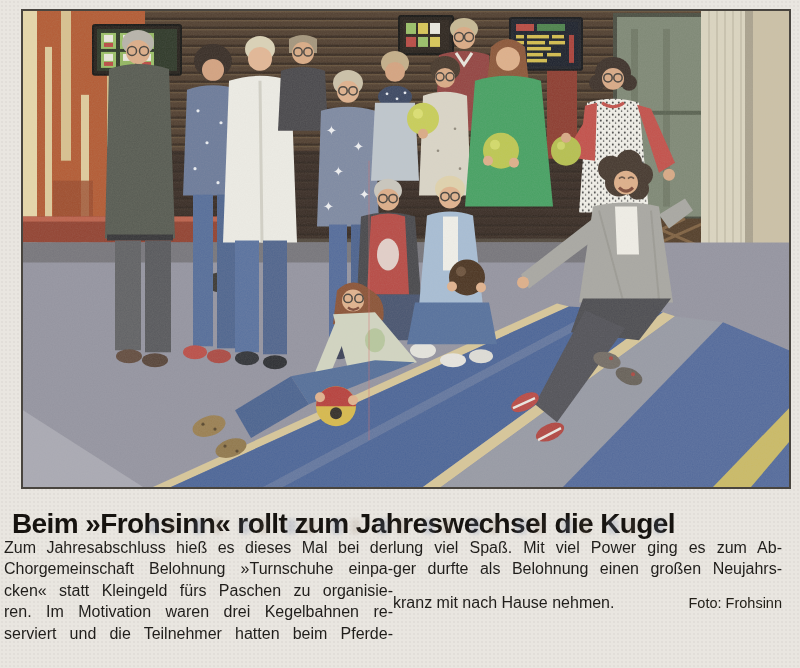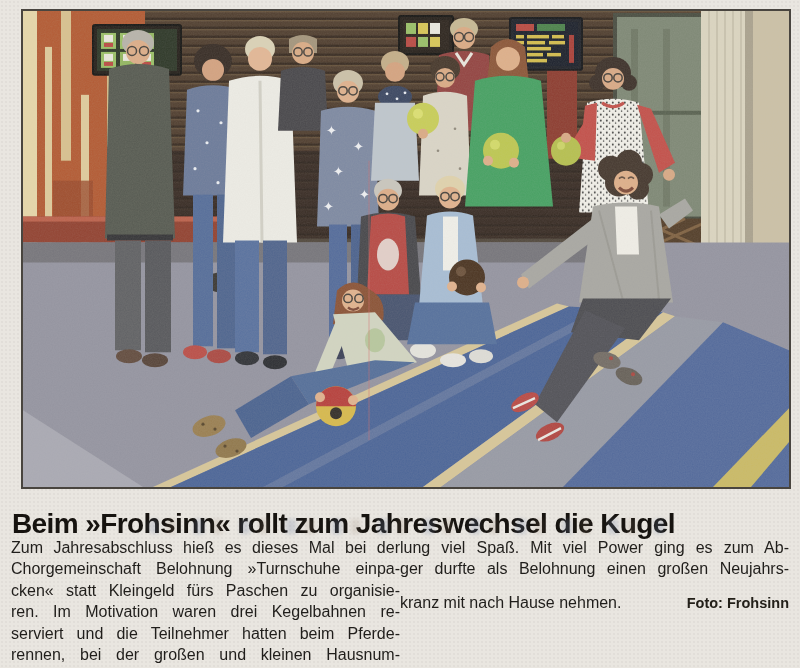--- a/index.html
+++ b/index.html
@@ -22,25 +22,25 @@
     white-space:nowrap;
     margin-left:6px;
   }
   .bleed{
     position:absolute;left:148px;top:519px;width:525px;height:15px;
     background:repeating-linear-gradient(90deg,
       rgba(108,124,158,.30) 0 10px, rgba(108,124,158,0) 10px 19px,
       rgba(142,120,104,.22) 19px 28px, rgba(108,124,158,0) 28px 46px);
     filter:blur(2px);border-radius:7px;opacity:.8;
   }
-  .columns{position:absolute;left:4px;top:537px;width:792px;display:flex;justify-content:center;}
+  .columns{position:absolute;left:4px;top:537px;width:792px;display:flex;}
   .col{width:389px;font-size:16px;line-height:21.4px;color:#201e1b;}
   .bline{text-align:justify;text-align-last:justify;white-space:nowrap;overflow:hidden;}
   .lastline{display:flex;justify-content:space-between;align-items:baseline;white-space:nowrap;margin-top:12px;}
-  .credit{font-size:14.5px;letter-spacing:0;color:#232019;font-weight:bold;}
+  .credit{font-size:14.5px;letter-spacing:0;color:#232019;}
 </style>
 </head>
 <body>
 
 <div class="photo-frame">
 <svg viewBox="0 0 766 477" preserveAspectRatio="none" role="img" aria-label="Gruppenfoto der Chorgemeinschaft Frohsinn auf der Kegelbahn: 14 Personen mit gelben, braunen und rot-gelben Kegelkugeln vor Holzwand, Monitoren und blauen Bahnen">
   <defs>
     <pattern id="slats" width="766" height="9" patternUnits="userSpaceOnUse">
       <rect width="766" height="9" fill="#46301f"></rect>
       <rect width="766" height="2.4" y="6.6" fill="#2a1b10"></rect>
@@ -404,21 +404,20 @@
 
 <div class="bleed"></div>
 
 <div class="columns">
   <div class="col">
     <div class="bline">Zum Jahresabschluss hieß es dieses Mal bei der</div>
     <div class="bline">Chorgemeinschaft Belohnung »Turnschuhe einpa-</div>
     <div class="bline">cken« statt Kleingeld fürs Paschen zu organisie-</div>
     <div class="bline">ren. Im Motivation waren drei Kegelbahnen re-</div>
     <div class="bline">serviert und die Teilnehmer hatten beim Pferde-</div>
-    <div class="bline">rennen, bei der großen und kleinen Hausnum-</div>
   </div>
   <div class="col">
     <div class="bline">lung viel Spaß. Mit viel Power ging es zum Ab-</div>
     <div class="bline">ger durfte als Belohnung einen großen Neujahrs-</div>
     <div class="lastline">
       <span>kranz mit nach Hause nehmen.</span>
       <span class="credit">Foto: Frohsinn</span>
     </div>
   </div>
 </div>

